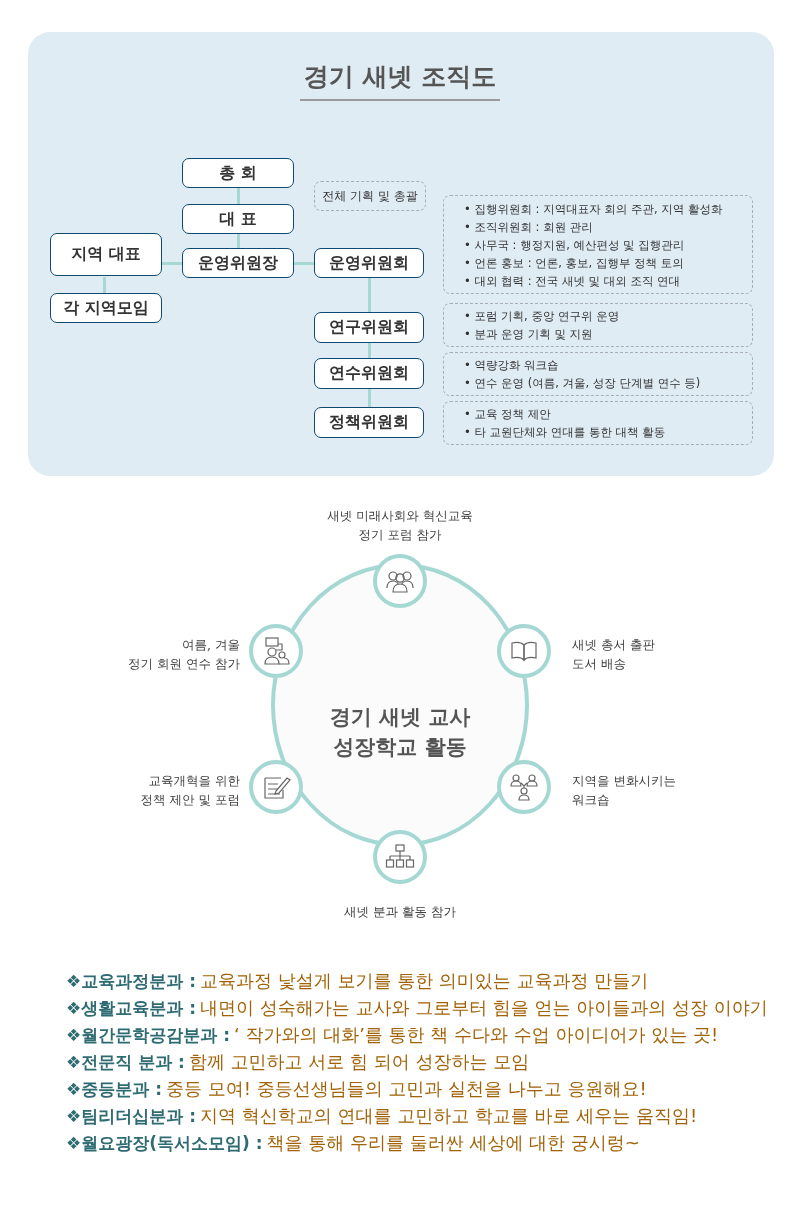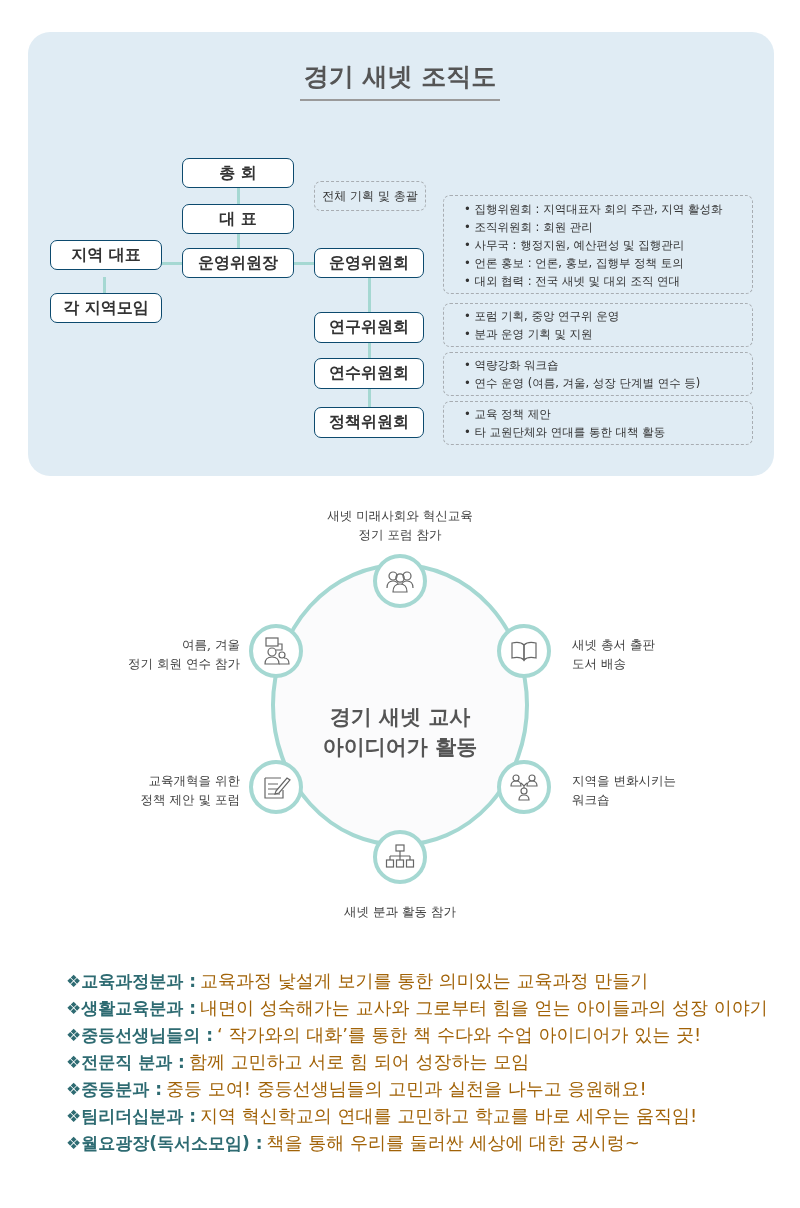--- a/index.html
+++ b/index.html
@@ -68,21 +68,21 @@
 <div class="line" style="left:237px;top:186px;width:3px;height:20px;"></div>
 <div class="line" style="left:237px;top:232px;width:3px;height:16px;"></div>
 <div class="line" style="left:160px;top:262px;width:24px;height:3px;"></div>
 <div class="line" style="left:292px;top:262px;width:24px;height:3px;"></div>
 <div class="line" style="left:103px;top:277px;width:3px;height:18px;"></div>
 <div class="line" style="left:368px;top:277px;width:3px;height:160px;"></div>
 
 <div class="node" style="left:182px;top:158px;width:112px;height:30px;">총 회</div>
 <div class="node" style="left:182px;top:204px;width:112px;height:30px;">대 표</div>
 <div class="node" style="left:182px;top:248px;width:112px;height:30px;">운영위원장</div>
-<div class="node" style="left:50px;top:240px;width:112px;height:30px;">지역 대표</div>
+<div class="node" style="left:50px;top:233px;width:112px;height:43px;">지역 대표</div>
 <div class="node" style="left:50px;top:293px;width:112px;height:30px;">각 지역모임</div>
 <div class="node" style="left:314px;top:248px;width:110px;height:30px;">운영위원회</div>
 <div class="node" style="left:314px;top:312px;width:110px;height:31px;">연구위원회</div>
 <div class="node" style="left:314px;top:358px;width:110px;height:31px;">연수위원회</div>
 <div class="node" style="left:314px;top:407px;width:110px;height:31px;">정책위원회</div>
 
 <div class="note note-single" style="left:314px;top:181px;width:112px;height:30px;">전체 기획 및 총괄</div>
 
 <div class="note" style="left:443px;top:195px;width:310px;height:99px;">
   <div class="item">집행위원회 : 지역대표자 회의 주관, 지역 활성화</div>
@@ -103,21 +103,21 @@
   <div class="item">교육 정책 제안</div>
   <div class="item">타 교원단체와 연대를 통한 대책 활동</div>
 </div>
 
 <svg class="ring" viewBox="0 0 264 290" style="left:268px;top:560px;">
   <ellipse cx="132" cy="145" rx="127" ry="140" fill="#fbfbfc" stroke="#a5d8d2" stroke-width="4"></ellipse>
 </svg>
 
 <div class="center-text">
   <div>경기 새넷 교사</div>
-  <div>아이디어가 활동</div>
+  <div>성장학교 활동</div>
 </div>
 
 <div class="hub" style="left:373px;top:554px;">
   <svg viewBox="0 0 30 30" fill="none" stroke="#666" stroke-width="1.2">
     <circle cx="8" cy="10" r="4"></circle>
       <circle cx="22" cy="10" r="4"></circle>
       <circle cx="15" cy="12" r="4.2"></circle>
     <path d="M2 22 c0-5 3-7 6-7 c3 0 5 2 5 3"></path>
       <path d="M28 22 c0-5-3-7-6-7 c-3 0-5 2-5 3"></path>
     <path d="M8 26 c0-6 3-8 7-8 c4 0 7 2 7 8 z"></path>
@@ -199,21 +199,21 @@
 <div class="groups">
   <div class="group-row">
     <span class="group-name"><span class="mark">❖</span><span>교육과정분과 :</span></span>
     <span class="group-desc">교육과정 낯설게 보기를 통한 의미있는 교육과정 만들기</span>
   </div>
   <div class="group-row">
     <span class="group-name"><span class="mark">❖</span><span>생활교육분과 :</span></span>
     <span class="group-desc">내면이 성숙해가는 교사와 그로부터 힘을 얻는 아이들과의 성장 이야기</span>
   </div>
   <div class="group-row">
-    <span class="group-name"><span class="mark">❖</span><span>중등선생님들의 :</span></span>
+    <span class="group-name"><span class="mark">❖</span><span>월간문학공감분과 :</span></span>
     <span class="group-desc">‘ 작가와의 대화’를 통한 책 수다와 수업 아이디어가 있는 곳!</span>
   </div>
   <div class="group-row">
     <span class="group-name"><span class="mark">❖</span><span>전문직 분과 :</span></span>
     <span class="group-desc">함께 고민하고 서로 힘 되어 성장하는 모임</span>
   </div>
   <div class="group-row">
     <span class="group-name"><span class="mark">❖</span><span>중등분과 :</span></span>
     <span class="group-desc">중등 모여! 중등선생님들의 고민과 실천을 나누고 응원해요!</span>
   </div>

